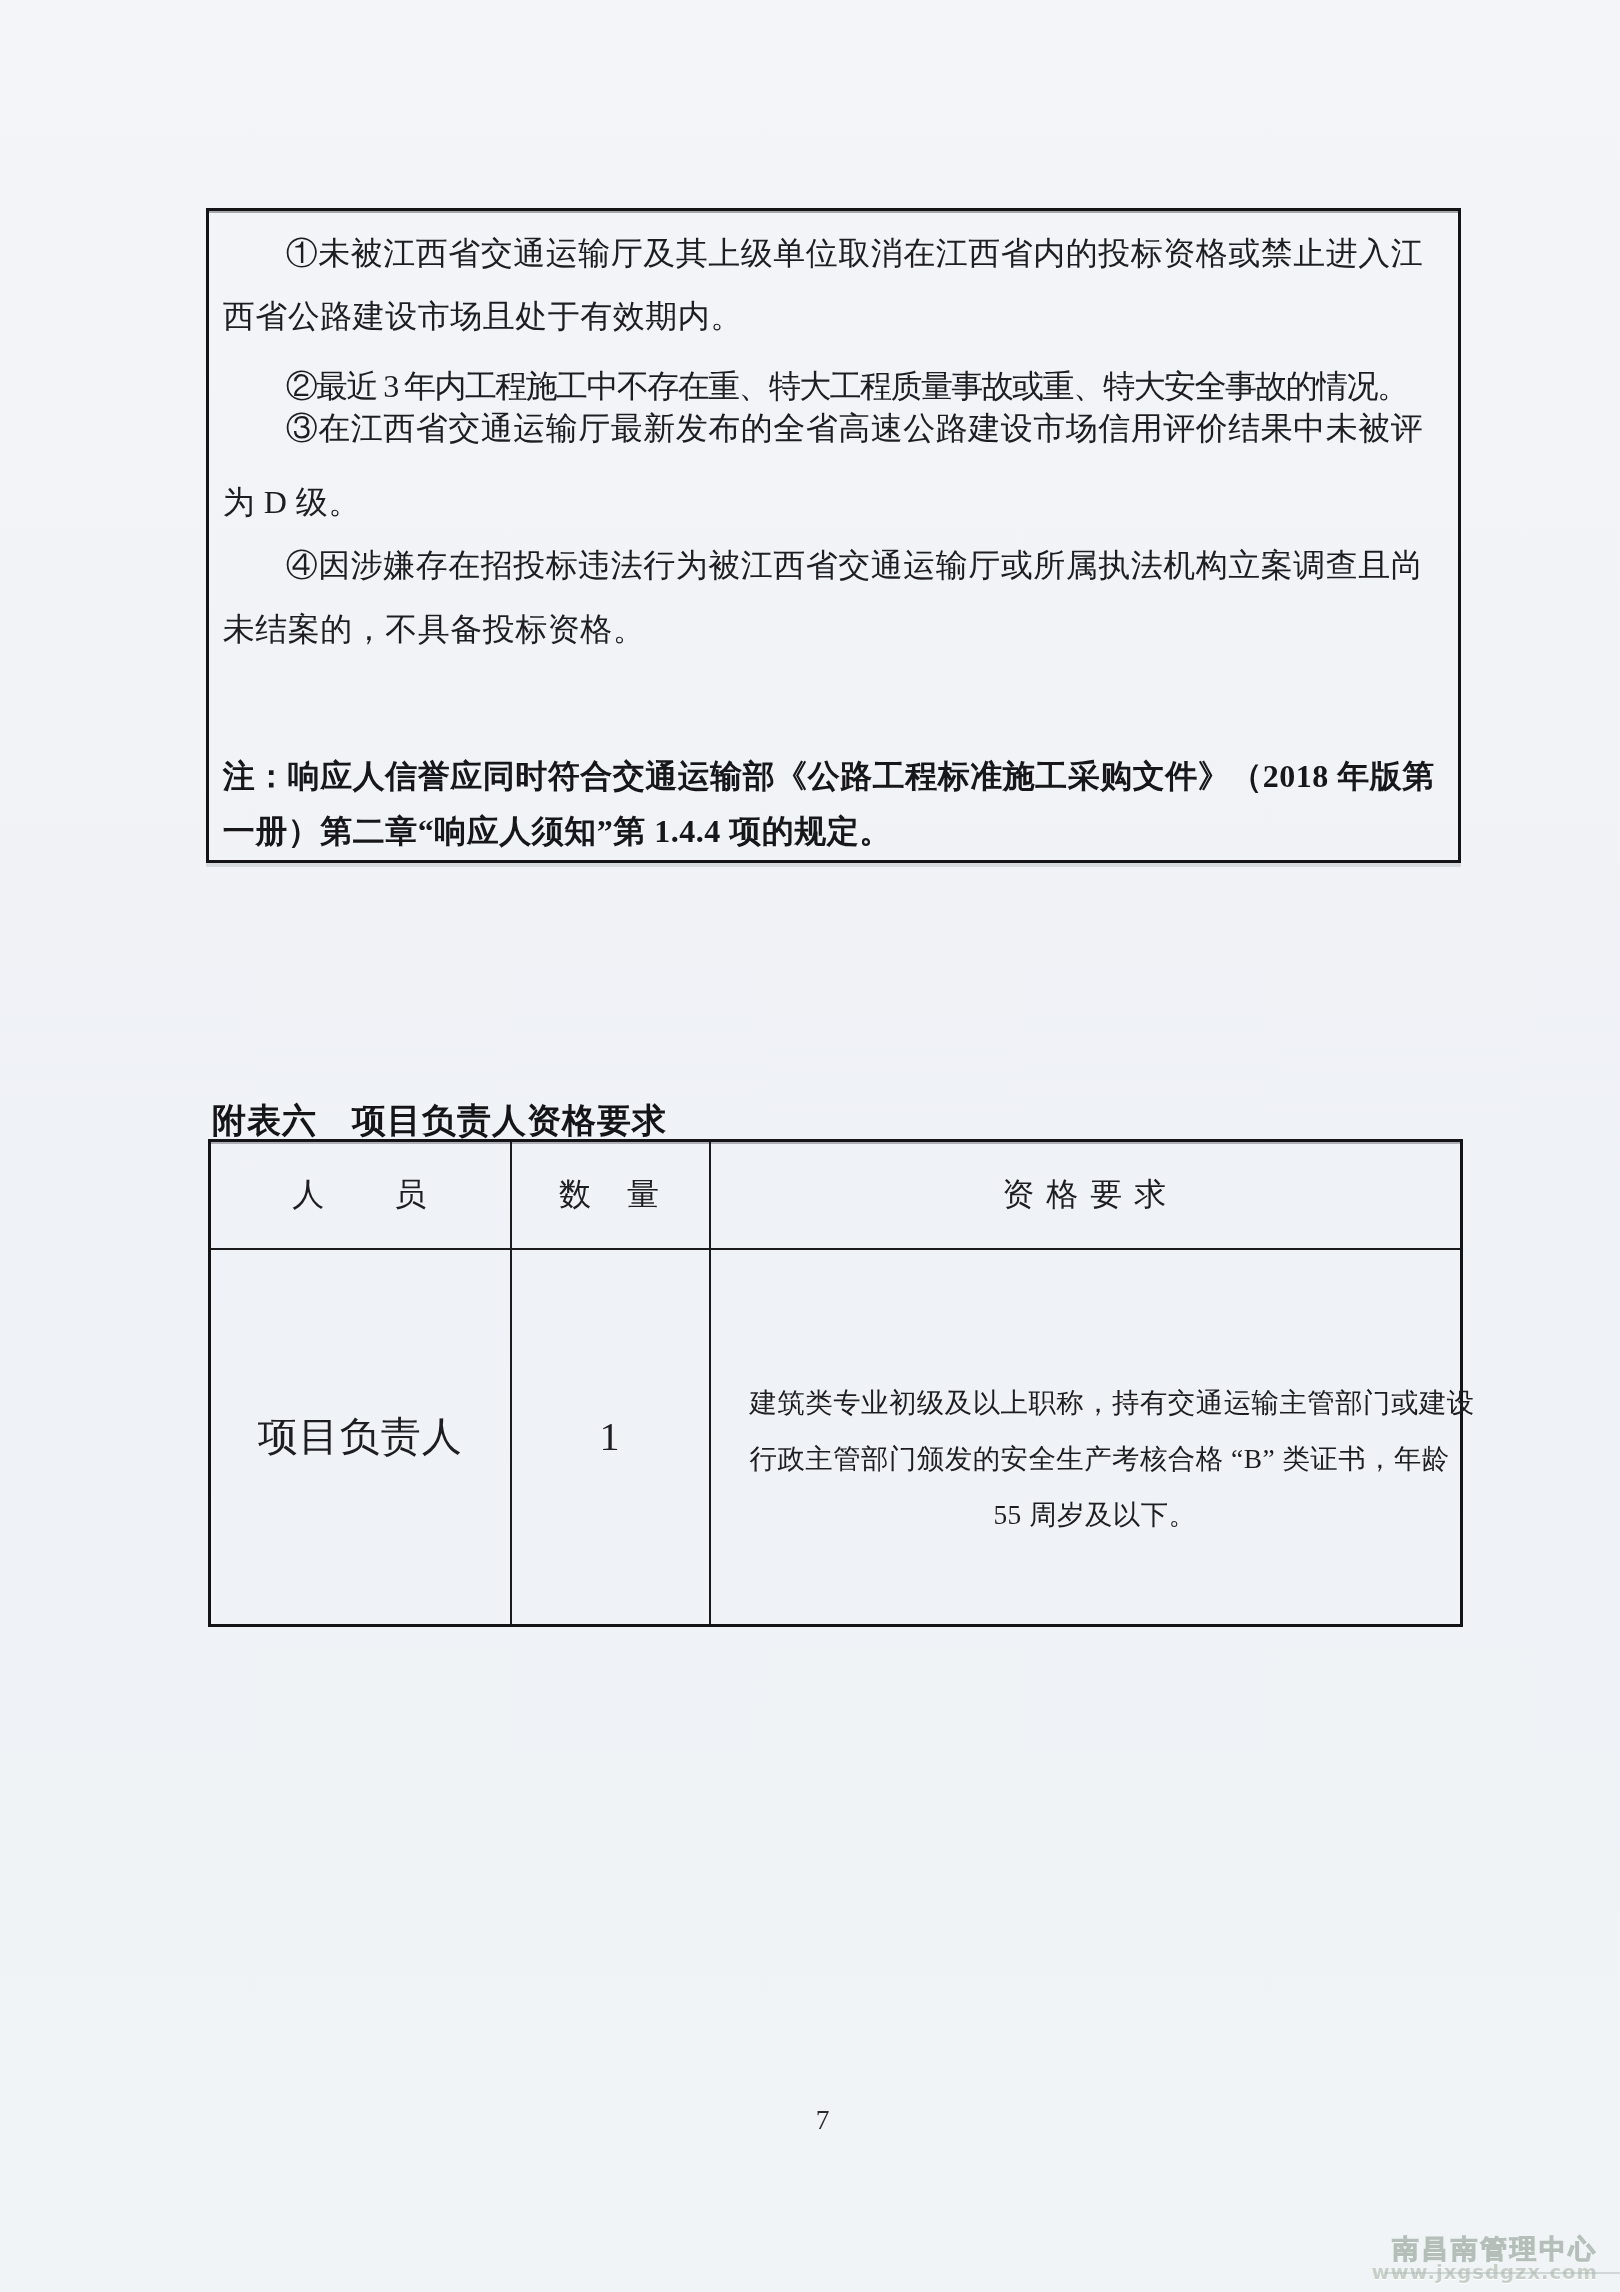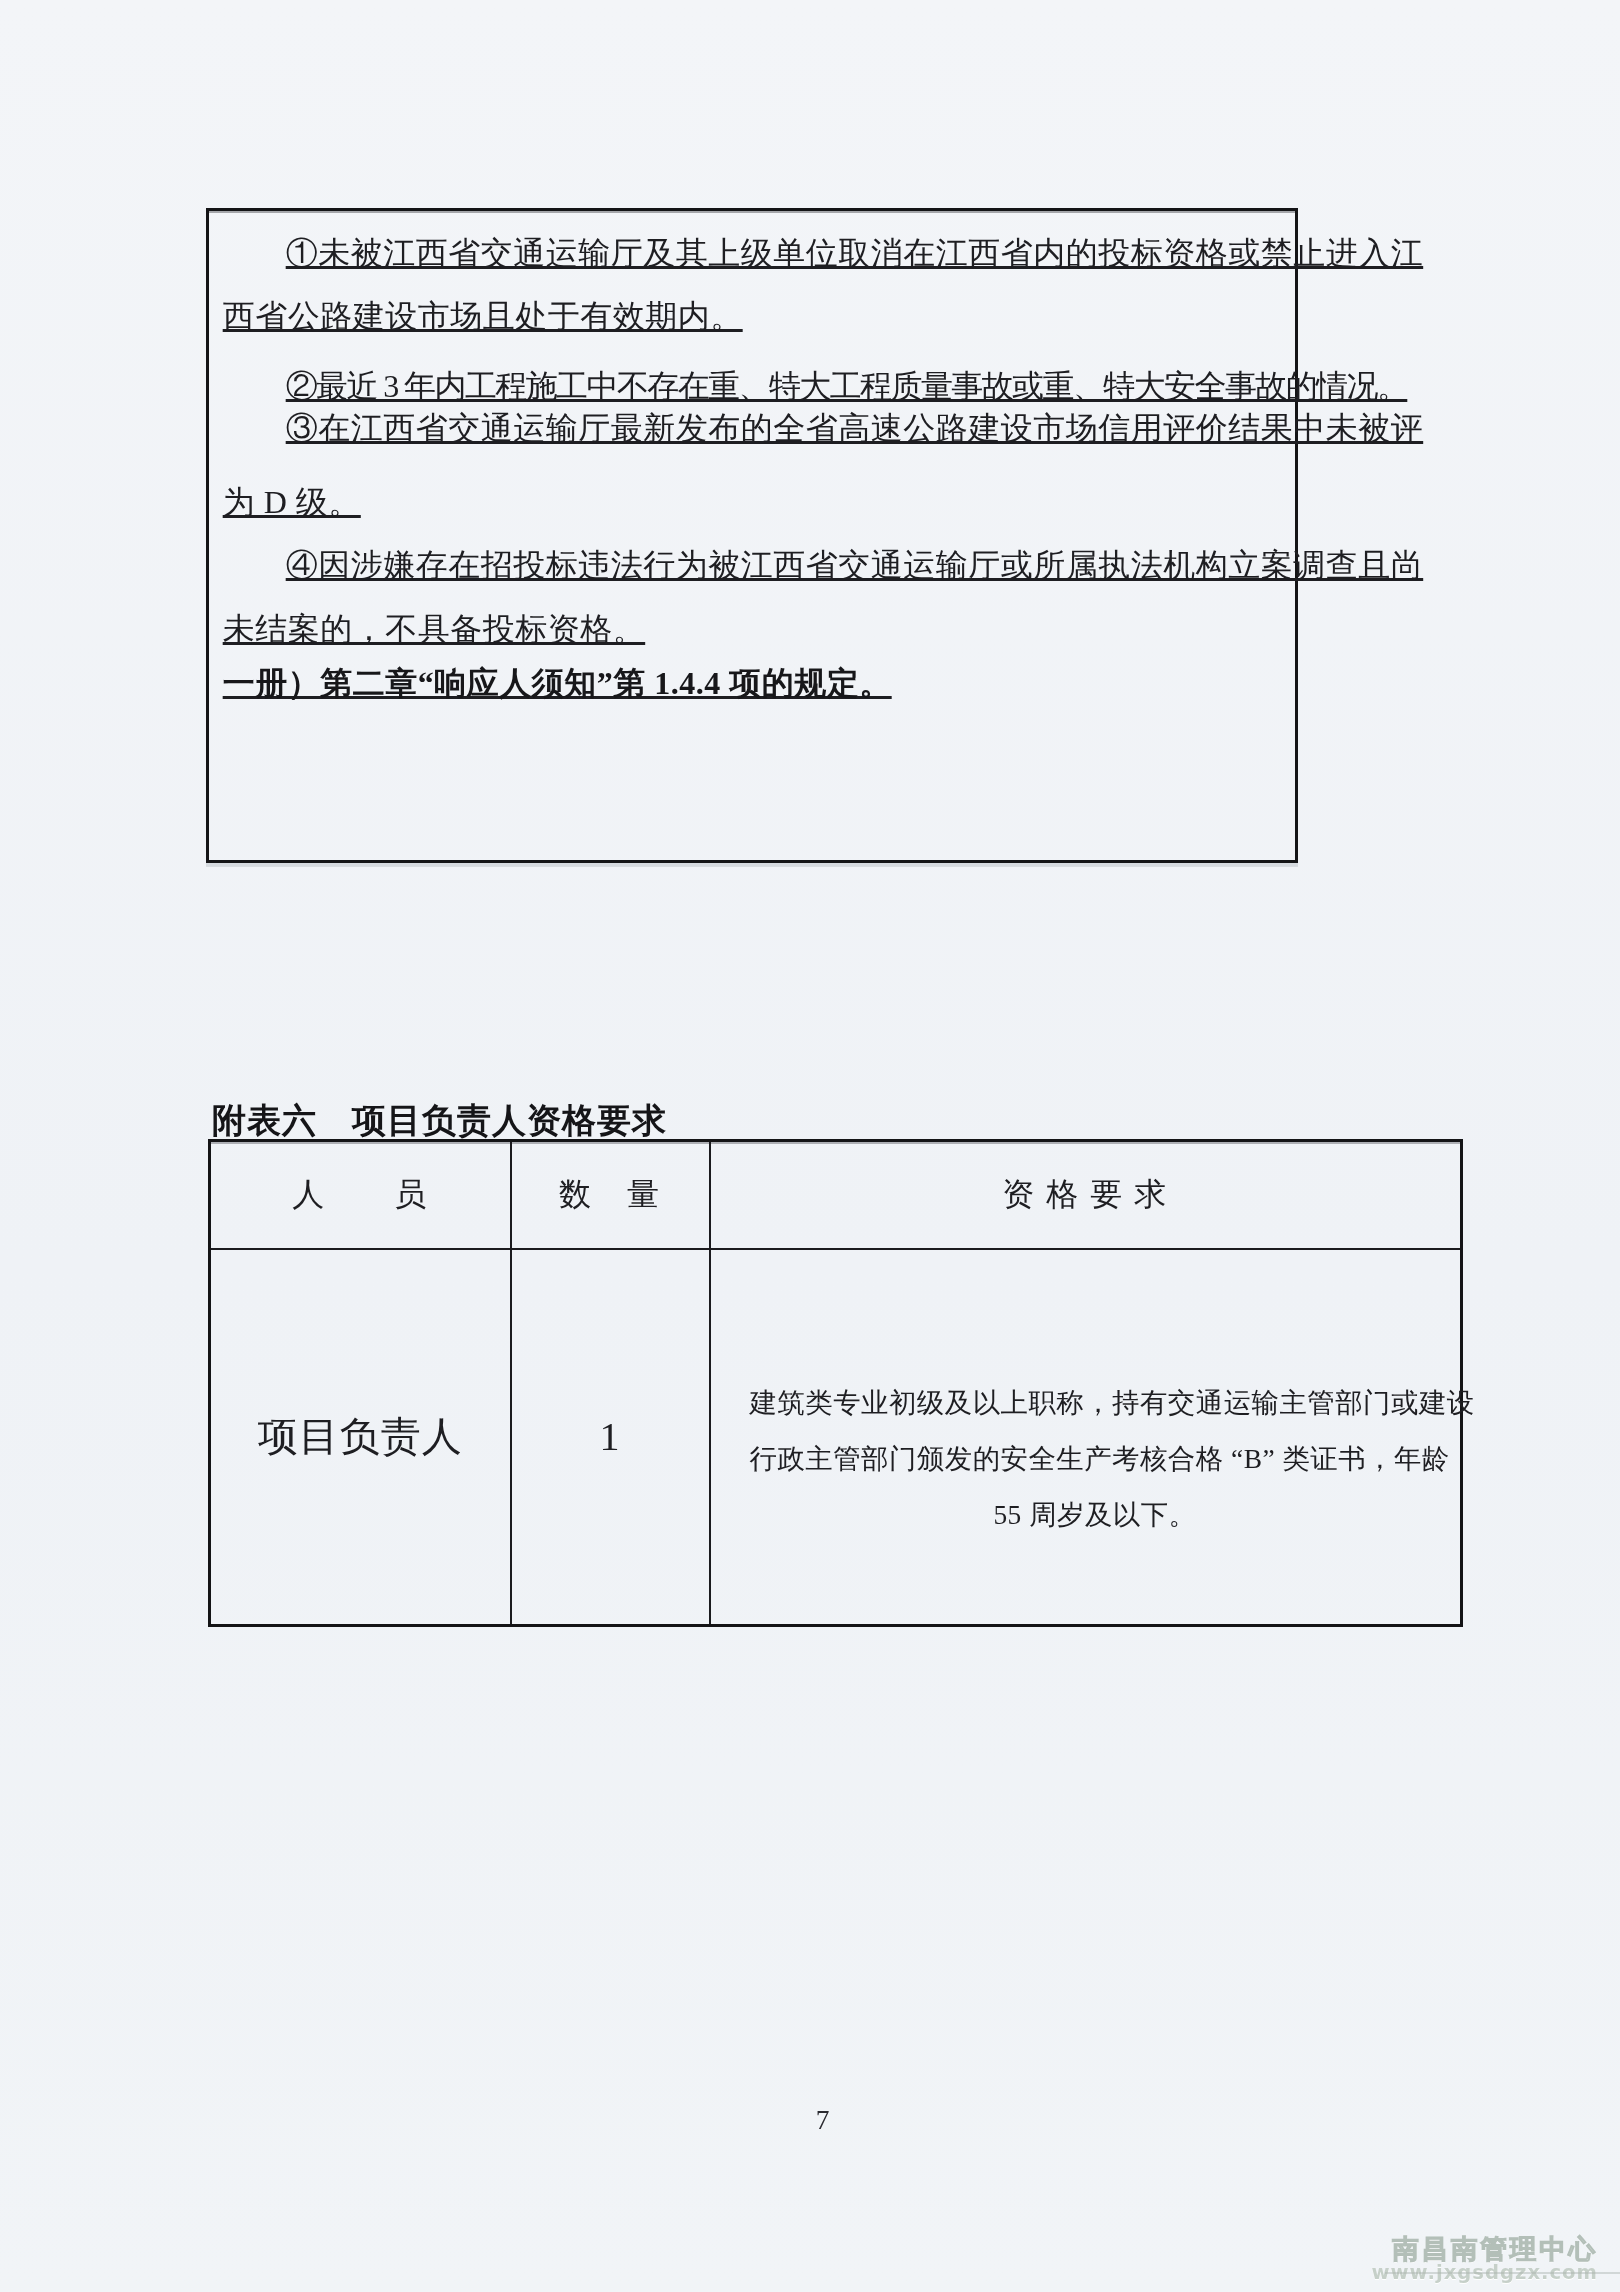--- a/index.html
+++ b/index.html
@@ -16,27 +16,26 @@
     font-family: "Liberation Serif", "DejaVu Serif", serif;
     color: #1e1e22;
     overflow: hidden;
   }
 
   
   .notice-box {
     position: absolute;
     left: 206px;
     top: 208px;
-    width: 1092px;
+    width: 1255px;
     height: 655px;
     box-sizing: border-box;
     border: 3.9px solid #141416;
     box-shadow: inset 0 2px 0 rgba(20,20,25,0.35), 0 3.9px 0 rgba(120,130,142,0.22);
     padding: 0 13.7px;
-    text-decoration: underline;
   }
   .notice-line {
     font-size: 32px;
     line-height: 32px;
     height: 32px;
     letter-spacing: 0.5px;
     white-space: nowrap;
   }
   .notice-line.indent { padding-left: 63px; }
   .notice-line.tight { letter-spacing: -1.6px; }
@@ -164,20 +163,21 @@
 <div class="page">
 
   <div class="notice-box">
     <div class="notice-line indent mt-l1">①未被江西省交通运输厅及其上级单位取消在江西省内的投标资格或禁止进入江</div>
     <div class="notice-line mt-l2">西省公路建设市场且处于有效期内。</div>
     <div class="notice-line indent tight mt-l3">②最近 3 年内工程施工中不存在重、特大工程质量事故或重、特大安全事故的情况。</div>
     <div class="notice-line indent mt-l4">③在江西省交通运输厅最新发布的全省高速公路建设市场信用评价结果中未被评</div>
     <div class="notice-line mt-l5">为 D 级。</div>
     <div class="notice-line indent mt-l6">④因涉嫌存在招投标违法行为被江西省交通运输厅或所属执法机构立案调查且尚</div>
     <div class="notice-line mt-l7">未结案的，不具备投标资格。</div>
+    <div class="note-line mt-n1">注：响应人信誉应同时符合交通运输部《公路工程标准施工采购文件》（2018 年版第</div>
     <div class="note-line mt-n2">一册）第二章“响应人须知”第 1.4.4 项的规定。</div>
   </div>
 
   <div class="table-caption">附表六　项目负责人资格要求</div>
 
   <table class="qual-table">
     <colgroup>
       <col style="width:301px">
       <col style="width:199px">
       <col style="width:752px">

